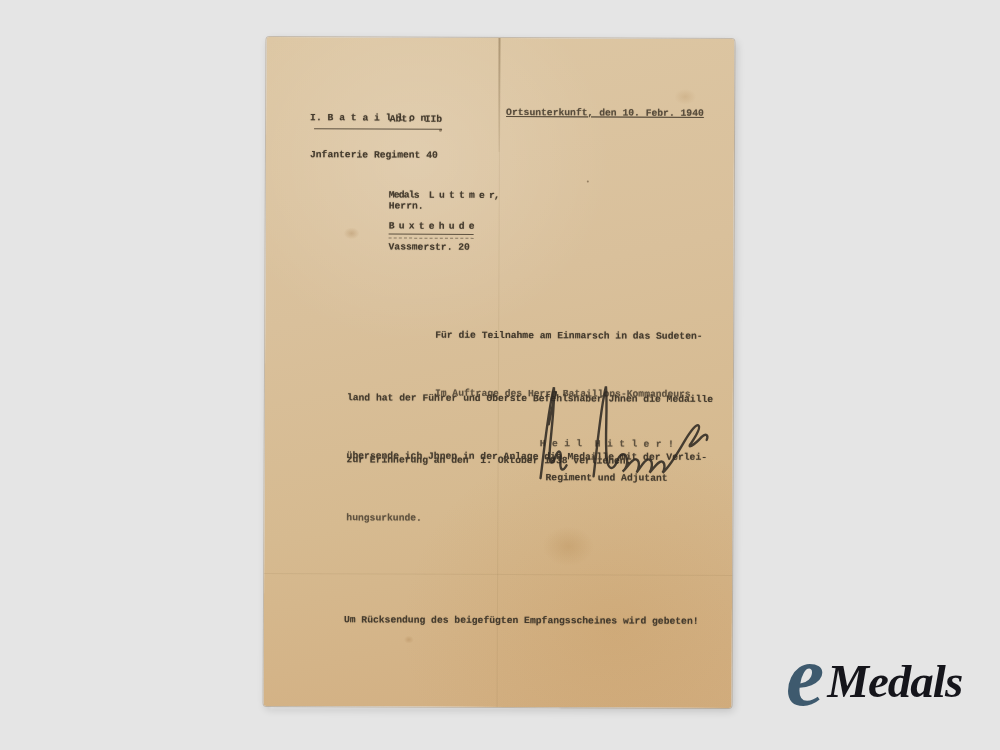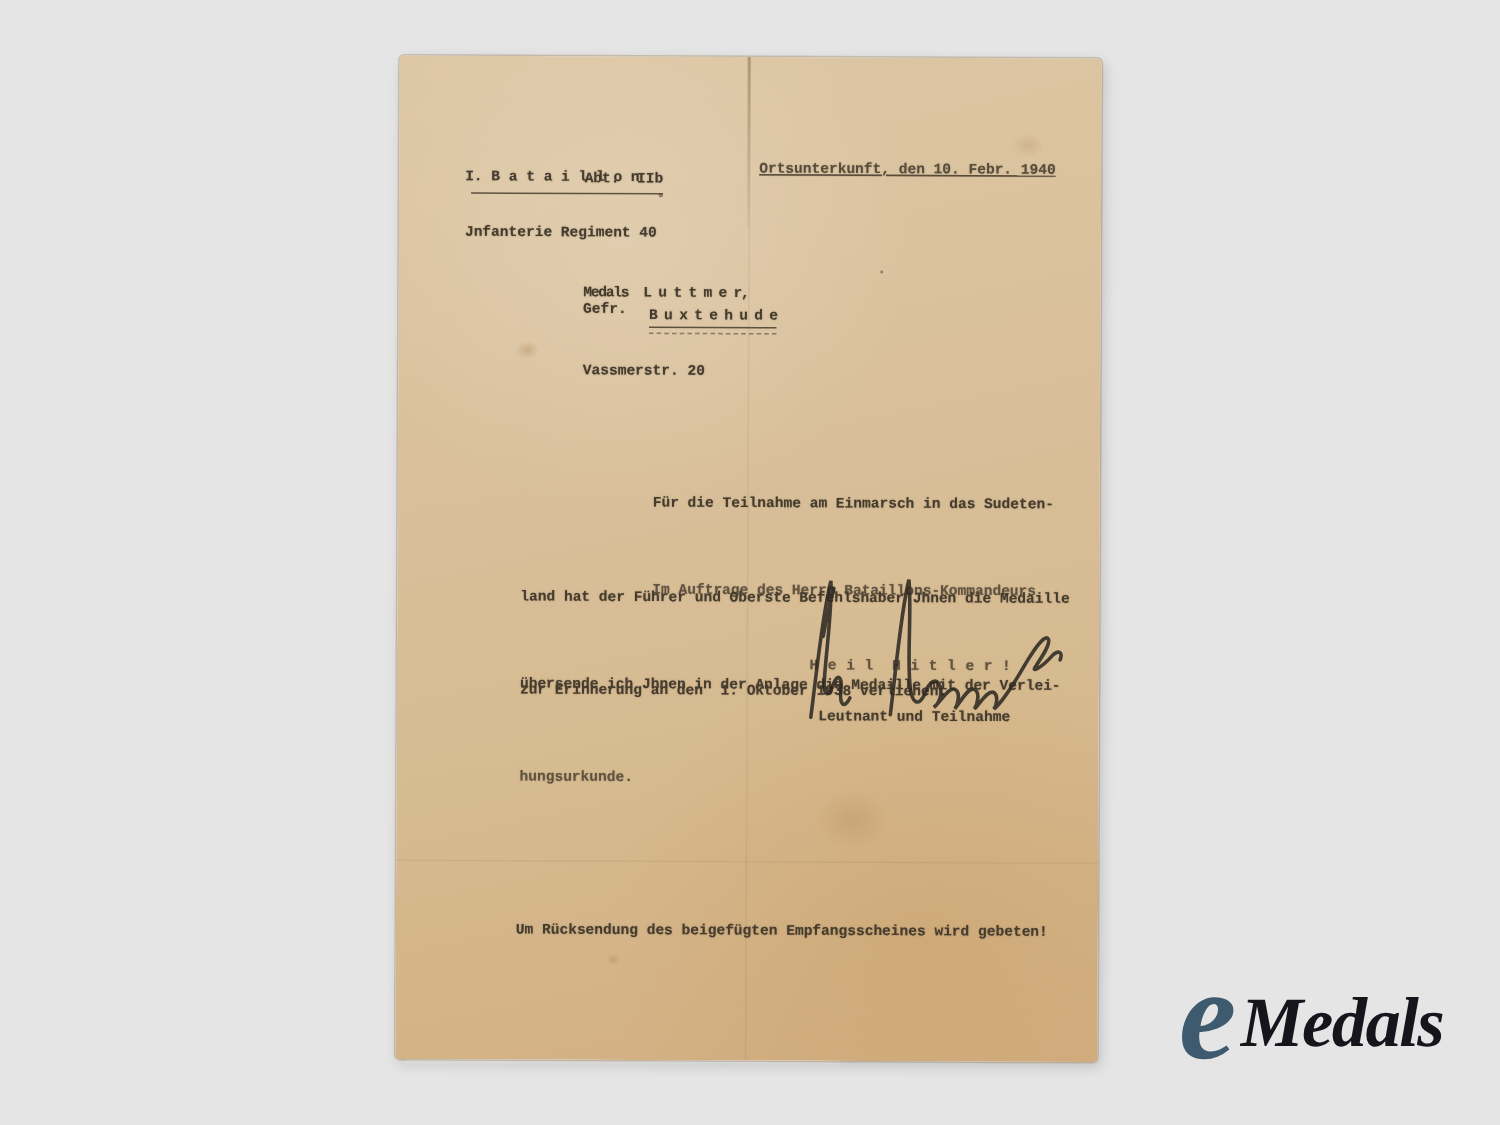--- a/index.html
+++ b/index.html
@@ -59,22 +59,22 @@
   .unit-block .l2{margin-top:1px;}
   .dept-box{
     position:absolute;left:48px;top:76px;width:128px;height:15px;
     text-align:right;
     border-bottom:1.5px solid rgba(70,60,46,0.85);
   }
   .date-line{left:240px;top:69px;opacity:0.88;text-decoration:underline;}
 
   .recipient{left:123px;top:139px;}
   .recipient .name{position:absolute;left:0;top:13px;letter-spacing:-0.8px;}
-  .recipient .city{position:absolute;left:0;top:28px;letter-spacing:-0.8px;
-    border-bottom:1.5px solid rgba(70,60,46,0.85);padding-bottom:1px;margin-left:44px;}
+  .recipient .city{position:absolute;left:0;top:44px;letter-spacing:-0.8px;
+    border-bottom:1.5px solid rgba(70,60,46,0.85);padding-bottom:1px;}
   .recipient .city::after{
     content:"";position:absolute;left:0;right:0;bottom:-5px;
     border-bottom:1.5px dashed rgba(70,60,46,0.55);}
   .recipient .street{position:absolute;left:0;top:65px;}
 
   .body-par{line-height:20.7px;}
   .par1{left:82px;top:247px;}
   .par2{left:82px;top:305px;}
   .first-line{padding-left:88px;}
   .faded{opacity:0.82;}
@@ -124,21 +124,21 @@
 
     <div class="tw unit-block">
       <div class="l1">I. B a t a i l l o n</div>
       <div class="l2">Jnfanterie Regiment 40</div>
     </div>
     <div class="tw dept-box">Abt.  IIb</div>
 
     <div class="tw date-line">Ortsunterkunft, den 10. Febr. 1940</div>
 
     <div class="tw recipient">
-      <div class="rank">Gefr.</div>
+      <div class="rank">Herrn.</div>
       <div class="name">Medals  L u t t m e r,</div>
       <div class="city">B u x t e h u d e</div>
       <div class="street">Vassmerstr. 20</div>
     </div>
 
     <div class="tw body-par par1">
       <div class="first-line">Für die Teilnahme am Einmarsch in das Sudeten-</div>
       <div>land hat der Führer und Oberste Befehlshaber Jhnen die Medaille</div>
       <div>zur Erinnerung an den  1. Oktober 1938 verliehen.</div>
     </div>
@@ -153,21 +153,21 @@
 
     <svg class="signature-svg" viewBox="0 0 188 108" xmlns="http://www.w3.org/2000/svg">
       <g fill="none" stroke="#2b2620" stroke-width="2.4" stroke-linecap="round" opacity="0.85">
         <path d="M14,94 C18,62 21,28 27,3 C28,22 24,50 23,68 C22,78 25,82 28,74 C32,63 35,67 34,76 C33,85 36,89 40,81"></path>
         <path d="M22,40 C24,30 26,18 29,8"></path>
         <path d="M67,92 C71,58 74,22 79,2 C81,24 78,52 80,72 C81,85 86,87 90,78"></path>
         <path d="M90,78 C93,69 98,67 100,73 C102,79 99,85 96,87 C101,83 106,73 110,75 C114,77 112,85 110,88 C114,83 119,73 123,75 C127,77 125,85 123,88 C127,84 132,75 136,77 C139,79 138,85 136,88 C142,83 150,70 158,56 C164,46 170,38 172,41 C174,44 168,53 164,59 C160,64 167,61 175,52 C179,48 182,50 180,55"></path>
       </g>
     </svg>
 
-    <div class="tw signer-title">Leutnant und Teilnahme</div>
+    <div class="tw signer-title">Regiment und Adjutant</div>
 
     <div class="tw footer-note">Um Rücksendung des beigefügten Empfangsscheines wird gebeten!</div>
 
   </div>
 
   <div class="logo">
     <span class="logo-e">e</span>
     <span class="logo-medals">Medals</span>
   </div>
 

